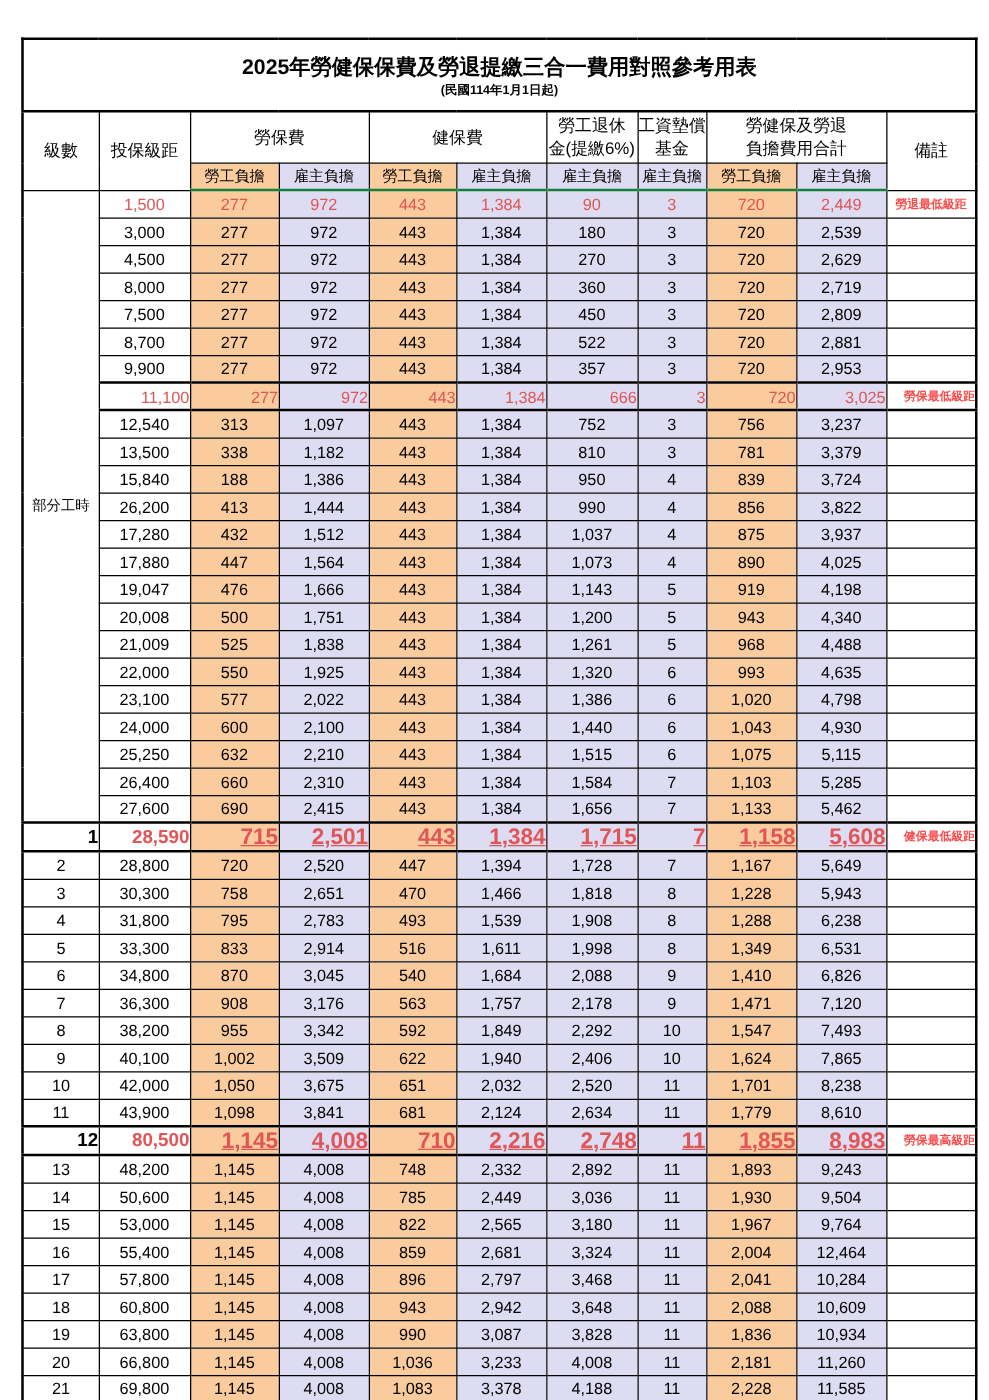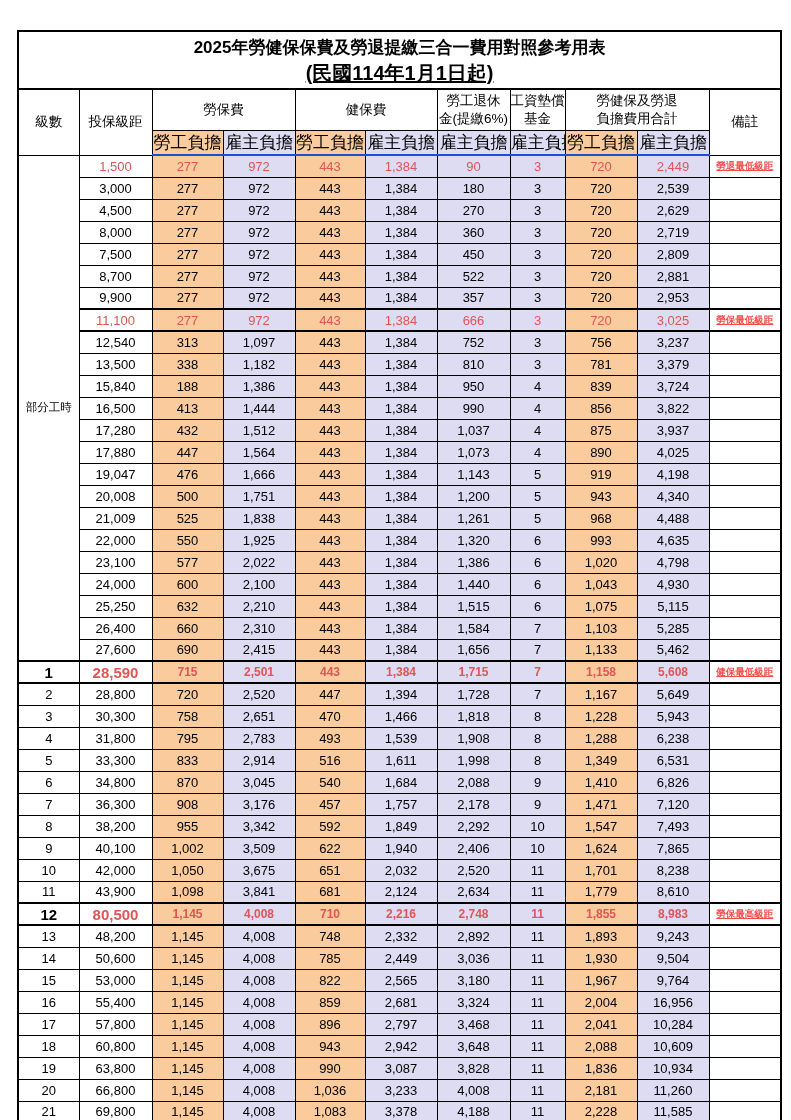--- a/index.html
+++ b/index.html
@@ -14,37 +14,37 @@
     border:2.5px solid #000;
   }
   td,th{
     border:1.5px solid #000;
     text-align:center;vertical-align:middle;
     padding:0;overflow:hidden;white-space:nowrap;
     font-weight:normal;
   }
   .title-cell{height:56px;border-bottom:2px solid #000;}
   .title-line{font-size:17px;font-weight:bold;line-height:1.55;}
-  .subtitle-line{font-size:20px;font-weight:bold;line-height:1.2;text-decoration:underline;}
+  .subtitle-line{font-size:10px;font-weight:bold;line-height:1.2;}
   .group-row th{height:40px;font-size:13.5px;line-height:1.35;}
-  .sub-row th{height:20px;font-size:17px;border-bottom:2px solid #1d4ed8;}
+  .sub-row th{height:20px;font-size:12px;border-bottom:2px solid #15803d;}
   .emp-bg{background:#F9CB9D;}
   .er-bg{background:#DDDCF2;}
   tbody tr{height:22px;}
   tbody td{font-size:13px;}
   .level-cell{background:#fff;font-size:13px;margin-left:28px;}
   .part-time{font-size:11.5px;}
   .bracket-cell{background:#fff;}
   .remark-cell{background:#fff;font-size:9.5px;font-weight:bold;}
   tr.red td.num, tr.red td.bracket-red{color:#E05555;}
-  tr.red td.remark-cell{color:#FA4B4B;text-decoration:underline;}
+  tr.red td.remark-cell{color:#FA4B4B;}
   tr.bold td{font-weight:bold;}
   tr.bold td.bracket-cell, tr.bold td.level-cell{font-size:15px;}
-  tr.bold td.num{font-size:12px;}
-  tr.boxed td{border-top-width:2.5px;border-bottom-width:2.5px;}
+  tr.bold td.num{font-size:18px;text-decoration:underline;}
+  tr.boxed td{border-top-width:2.5px;border-bottom-width:2.5px;text-align:right;}
 </style>
 </head>
 <body>
 
 <table>
   <colgroup>
     <col style="width:61px">
       <col style="width:73px">
     <col style="width:71px">
       <col style="width:72px">
@@ -221,21 +221,21 @@
         <td class="num er-bg">1,386</td>
         <td class="num emp-bg">443</td>
         <td class="num er-bg">1,384</td>
         <td class="num er-bg">950</td>
         <td class="num er-bg">4</td>
         <td class="num emp-bg">839</td>
         <td class="num er-bg">3,724</td>
         <td class="remark-cell"></td>
       </tr>
       <tr>
-        <td class="bracket-cell bracket-red">16,500</td>
+        <td class="bracket-cell bracket-red">26,200</td>
         <td class="num emp-bg">413</td>
         <td class="num er-bg">1,444</td>
         <td class="num emp-bg">443</td>
         <td class="num er-bg">1,384</td>
         <td class="num er-bg">990</td>
         <td class="num er-bg">4</td>
         <td class="num emp-bg">856</td>
         <td class="num er-bg">3,822</td>
         <td class="remark-cell"></td>
       </tr>
@@ -447,21 +447,21 @@
         <td class="num er-bg">9</td>
         <td class="num emp-bg">1,410</td>
         <td class="num er-bg">6,826</td>
         <td class="remark-cell"></td>
       </tr>
       <tr>
         <td class="level-cell">7</td>
         <td class="bracket-cell bracket-red">36,300</td>
         <td class="num emp-bg">908</td>
         <td class="num er-bg">3,176</td>
-        <td class="num emp-bg">457</td>
+        <td class="num emp-bg">563</td>
         <td class="num er-bg">1,757</td>
         <td class="num er-bg">2,178</td>
         <td class="num er-bg">9</td>
         <td class="num emp-bg">1,471</td>
         <td class="num er-bg">7,120</td>
         <td class="remark-cell"></td>
       </tr>
       <tr>
         <td class="level-cell">8</td>
         <td class="bracket-cell bracket-red">38,200</td>
@@ -569,21 +569,21 @@
       <tr>
         <td class="level-cell">16</td>
         <td class="bracket-cell bracket-red">55,400</td>
         <td class="num emp-bg">1,145</td>
         <td class="num er-bg">4,008</td>
         <td class="num emp-bg">859</td>
         <td class="num er-bg">2,681</td>
         <td class="num er-bg">3,324</td>
         <td class="num er-bg">11</td>
         <td class="num emp-bg">2,004</td>
-        <td class="num er-bg">16,956</td>
+        <td class="num er-bg">12,464</td>
         <td class="remark-cell"></td>
       </tr>
       <tr>
         <td class="level-cell">17</td>
         <td class="bracket-cell bracket-red">57,800</td>
         <td class="num emp-bg">1,145</td>
         <td class="num er-bg">4,008</td>
         <td class="num emp-bg">896</td>
         <td class="num er-bg">2,797</td>
         <td class="num er-bg">3,468</td>

